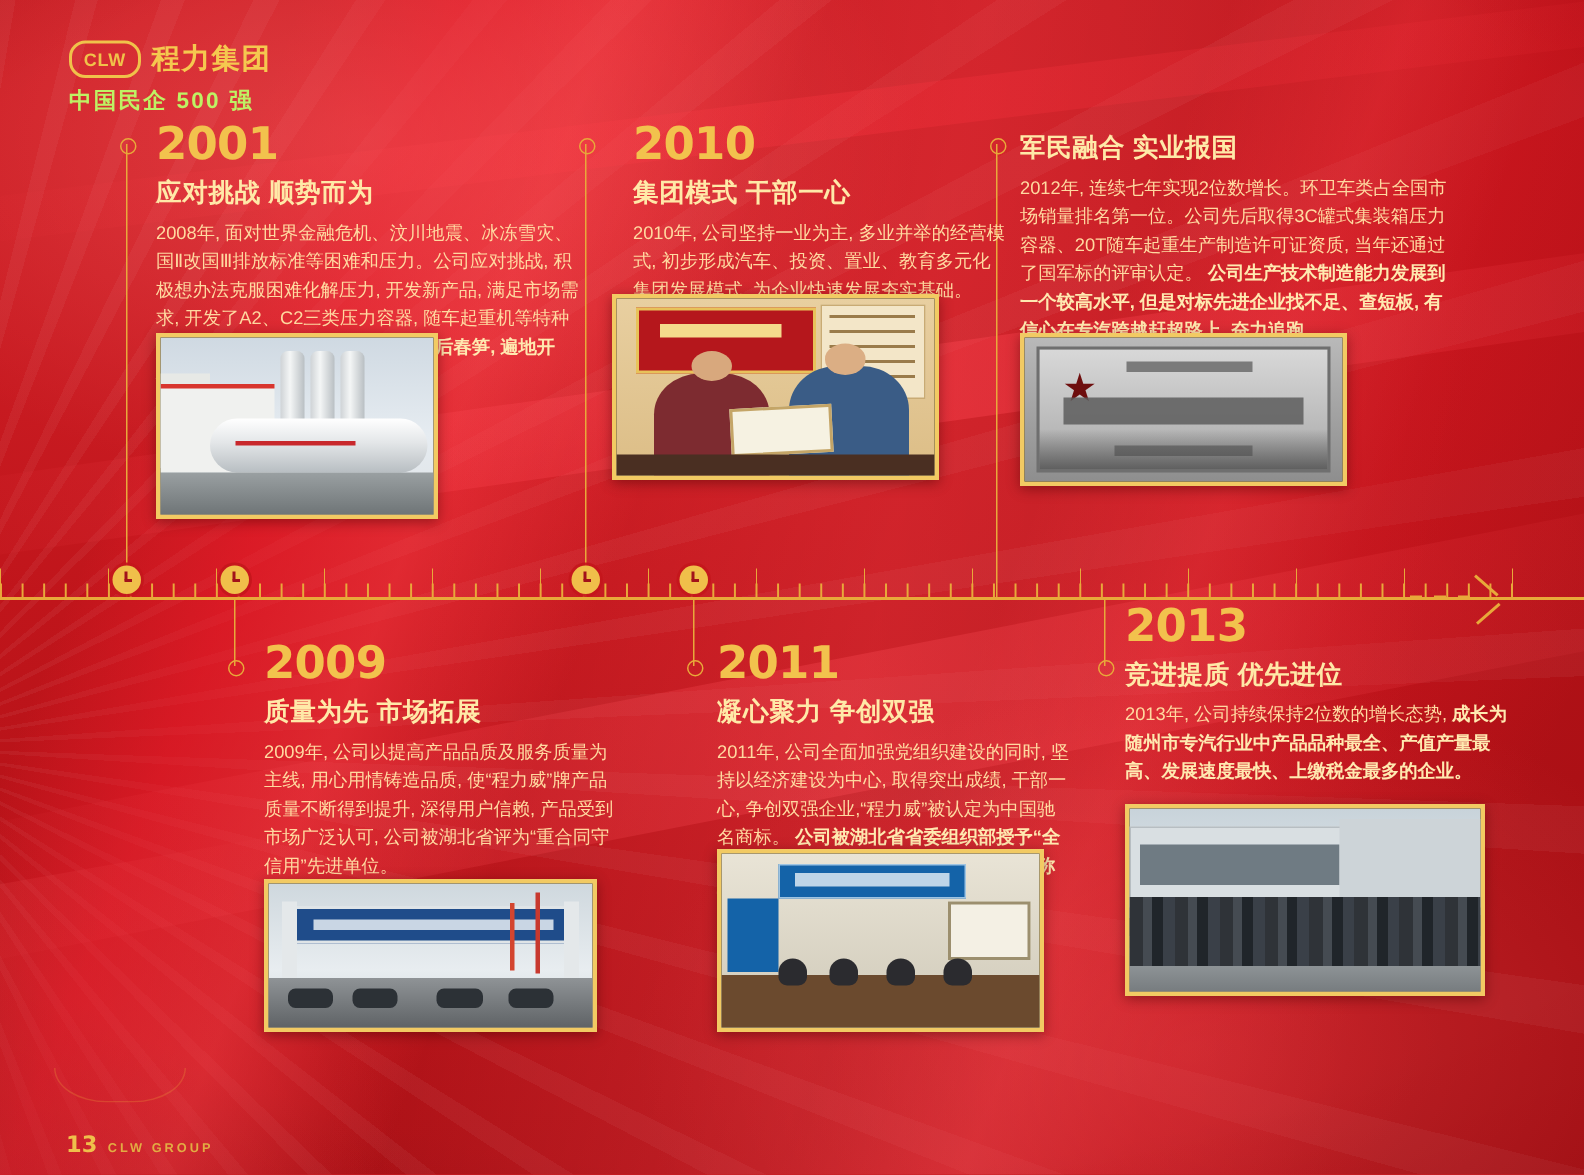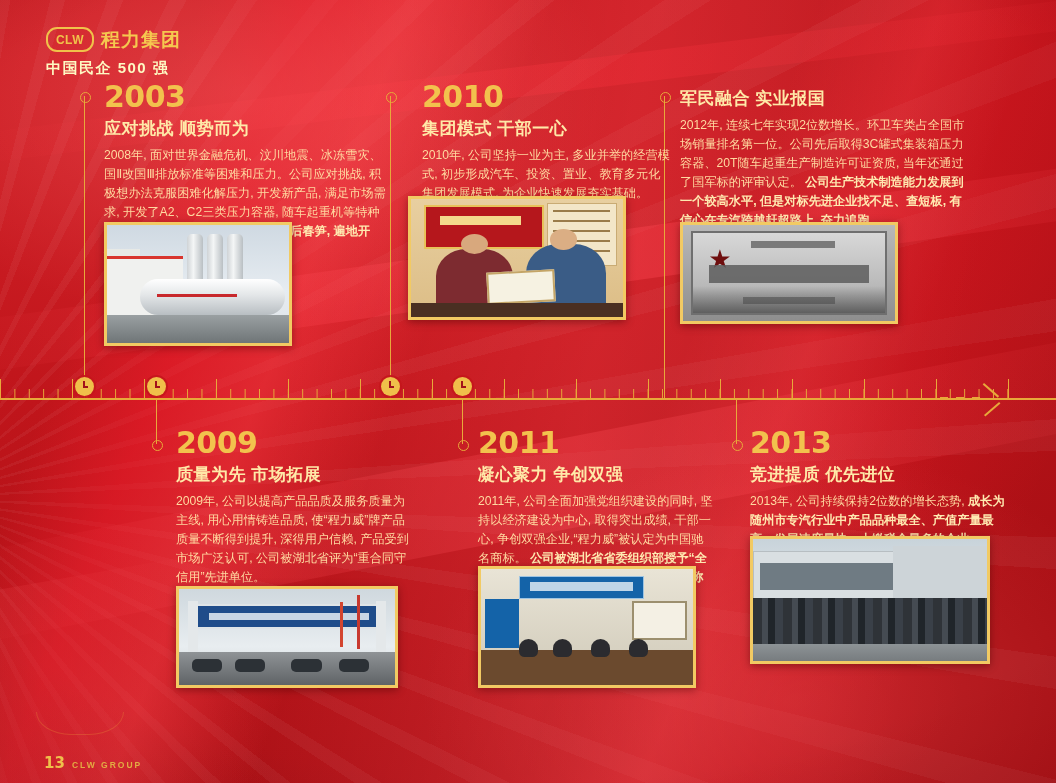--- a/index.html
+++ b/index.html
@@ -57,21 +57,21 @@
     border-radius:0 0 40% 40%/0 0 100% 100%;
     opacity:.55;}
 
   
   .logo{position:absolute;left:46px;top:27px;}
   .logo-row{display:flex;align-items:center;gap:7px;}
   .logo-mark{width:44px;height:21px;border:2px solid #f0c24a;border-radius:11px;
     display:flex;align-items:center;justify-content:center;}
   .logo-mark span{font:700 12px/1 "Liberation Sans",sans-serif;color:#f0c24a;letter-spacing:.5px;}
   .logo-cn{font:700 19px/1 "Liberation Sans",sans-serif;color:#f5c84f;letter-spacing:1px;}
-  .logo-sub{margin-top:8px;font:700 15px/1 "Liberation Sans",sans-serif;color:#fef9c3;letter-spacing:1.5px;}
+  .logo-sub{margin-top:8px;font:700 15px/1 "Liberation Sans",sans-serif;color:#bef264;letter-spacing:1.5px;}
 
   
   .ruler{position:absolute;left:0;top:398px;width:1056px;height:2px;background:#e8a93a;}
   .ticks{position:absolute;left:0;top:378px;width:1010px;height:20px;
     background-image:linear-gradient(to right,#e8a93a 1px,transparent 1px);
     background-size:14.4px 100%;background-position:0 bottom;
     background-repeat:repeat-x;}
   .ticks.small{height:9px;top:389px;}
   .ticks.big{height:19px;top:379px;background-size:72px 100%;}
   .dashline{position:absolute;top:397px;left:940px;width:46px;height:2px;
@@ -225,21 +225,21 @@
   <div class="clock" style="left:147px;top:377px;"></div>
 
   <div class="stem" style="left:462px;top:398px;height:46px;"></div>
   <div class="nub" style="left:458px;top:440px;"></div>
   <div class="clock" style="left:453px;top:377px;"></div>
 
   <div class="stem" style="left:736px;top:398px;height:46px;"></div>
   <div class="nub" style="left:732px;top:440px;"></div>
 
   <div class="entry" style="left:104px;top:82px;width:282px;">
-    <div class="year">2003</div>
+    <div class="year">2001</div>
     <div class="sub">应对挑战  顺势而为</div>
     <div class="body">
       <span>2008年, 面对世界金融危机、汶川地震、冰冻雪灾、国Ⅱ改国Ⅲ排放标准等困难和压力。公司应对挑战, 积极想办法克服困难化解压力, 开发新产品, 满足市场需求, 开发了A2、C2三类压力容器, 随车起重机等特种设备与车辆。</span>
       <b>新项目、新品种如雨后春笋, 遍地开花。</b>
     </div>
   </div>
   <div class="photo p2008" style="left:104px;top:222px;width:182px;height:118px;">
     <div class="inner">
       <div class="sky"></div>
       <div class="bldg2"></div>
@@ -346,21 +346,21 @@
       <div class="side"></div>
       <div class="bd"></div>
       <div class="tbl"></div>
       <div class="h" style="left:18%;"></div>
       <div class="h" style="left:34%;"></div>
       <div class="h" style="left:52%;"></div>
       <div class="h" style="left:70%;"></div>
     </div>
   </div>
 
-  <div class="entry" style="left:750px;top:428px;width:256px;">
+  <div class="entry" style="left:750px;top:403px;width:256px;">
     <div class="year">2013</div>
     <div class="sub">竞进提质  优先进位</div>
     <div class="body">
       <span>2013年, 公司持续保持2位数的增长态势,</span>
       <b>成长为随州市专汽行业中产品品种最全、产值产量最高、发展速度最快、上缴税金最多的企业。</b>
     </div>
   </div>
   <div class="photo p2013" style="left:750px;top:536px;width:234px;height:122px;">
     <div class="inner">
       <div class="sky"></div>

